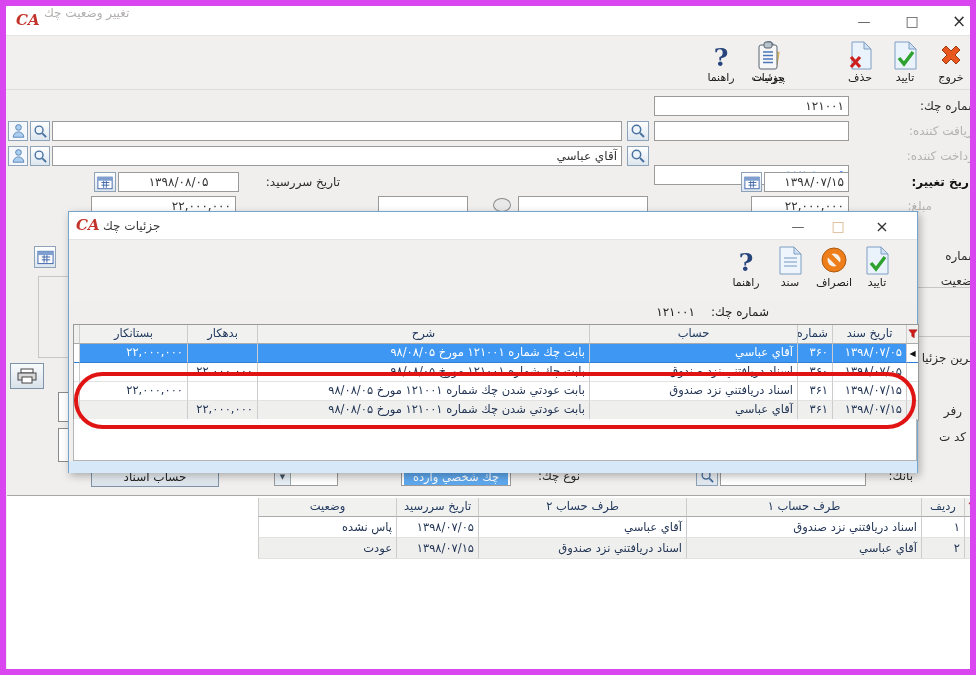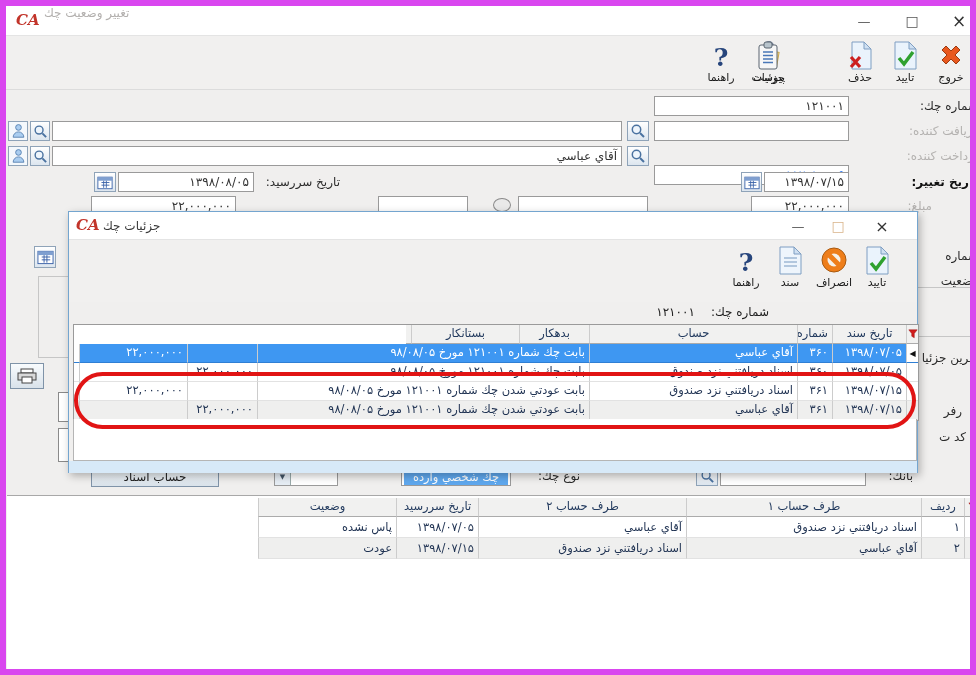--- a/index.html
+++ b/index.html
@@ -181,21 +181,21 @@
   <span class="abs lbl blbl" style="left:845px;top:169px;width:127px;">تاريخ تغيير:</span>
   <div class="abs fld num" style="left:758px;top:166px;width:85px;">۱۳۹۸/۰۷/۱۵</div>
   <div class="abs sbtn" style="left:735px;top:166px;width:21px;">
       <svg width="16" height="15" viewBox="0 0 18 16">
         <rect x="1" y="2" width="16" height="13" fill="#fff" stroke="#3a62a8"></rect>
         <rect x="1" y="2" width="16" height="4" fill="#7f9fd0"></rect>
         <path d="M5 8 h9 M5 11 h9 M7.5 6 v8 M10.5 6 v8" stroke="#3a62a8" stroke-width="1"></path>
       </svg>
     </div>
   <span class="abs lbl" style="left:236px;top:169px;width:98px;">تاريخ سررسيد:</span>
-  <div class="abs fld num" style="left:112px;top:166px;width:136px;">۱۳۹۸/۰۸/۰۵</div>
+  <div class="abs fld num" style="left:112px;top:166px;width:121px;text-align:center;">۱۳۹۸/۰۸/۰۵</div>
   <div class="abs sbtn" style="left:88px;top:166px;">
       <svg width="16" height="15" viewBox="0 0 18 16">
         <rect x="1" y="2" width="16" height="13" fill="#fff" stroke="#3a62a8"></rect>
         <rect x="1" y="2" width="16" height="4" fill="#7f9fd0"></rect>
         <path d="M5 8 h9 M5 11 h9 M7.5 6 v8 M10.5 6 v8" stroke="#3a62a8" stroke-width="1"></path>
       </svg>
     </div>
 
   <span class="abs lbl glbl" style="left:846px;top:193px;width:80px;">مبلغ:</span>
   <div class="abs fld num" style="left:745px;top:190px;width:98px;">۲۲,۰۰۰,۰۰۰</div>
@@ -344,20 +344,21 @@
 
       <div class="grow" style="height:19px;">
         <div class="c hc selcell" style="width:12px;padding:0;">
             <svg width="10" height="10" viewBox="0 0 12 12">
               <path d="M1 1 h10 l-3.5 4.5 v5 l-3 -1.8 v-3.2 z" fill="#d11c1c" stroke="#9c0d0d" stroke-width="0.6"></path>
             </svg>
           </div>
         <div class="c hc" style="width:74px;">تاريخ سند</div>
         <div class="c hc" style="width:35px;">شماره</div>
         <div class="c hc" style="width:208px;">حساب</div>
+        <div class="c hc" style="width:332px;">شرح</div>
         <div class="c hc" style="width:70px;">بدهكار</div>
         <div class="c hc" style="width:108px;">بستانكار</div>
         <div class="c hc" style="width:5px;border-left:none;padding:0;"></div>
       </div>
 
       <div class="grow sel-row" style="height:19px;">
         <div class="c selcell" style="width:12px;padding:0;background:#fff;color:#111;">◀</div>
         <div class="c" style="width:74px;">۱۳۹۸/۰۷/۰۵</div>
         <div class="c" style="width:35px;">۳۶۰</div>
         <div class="c" style="width:208px;">آقاي عباسي</div>

